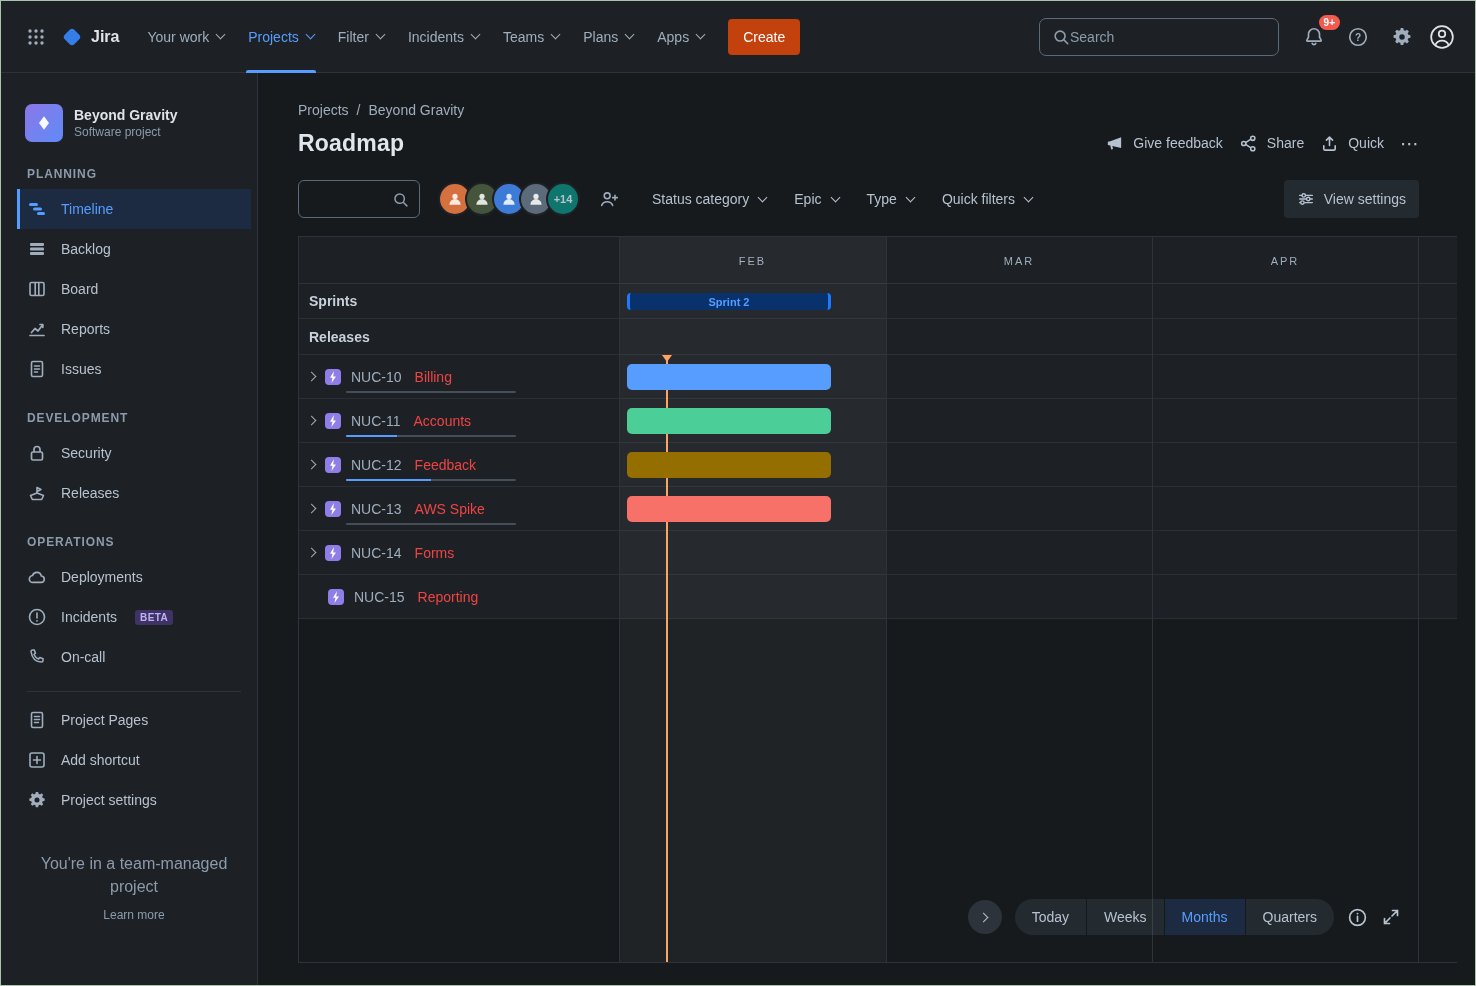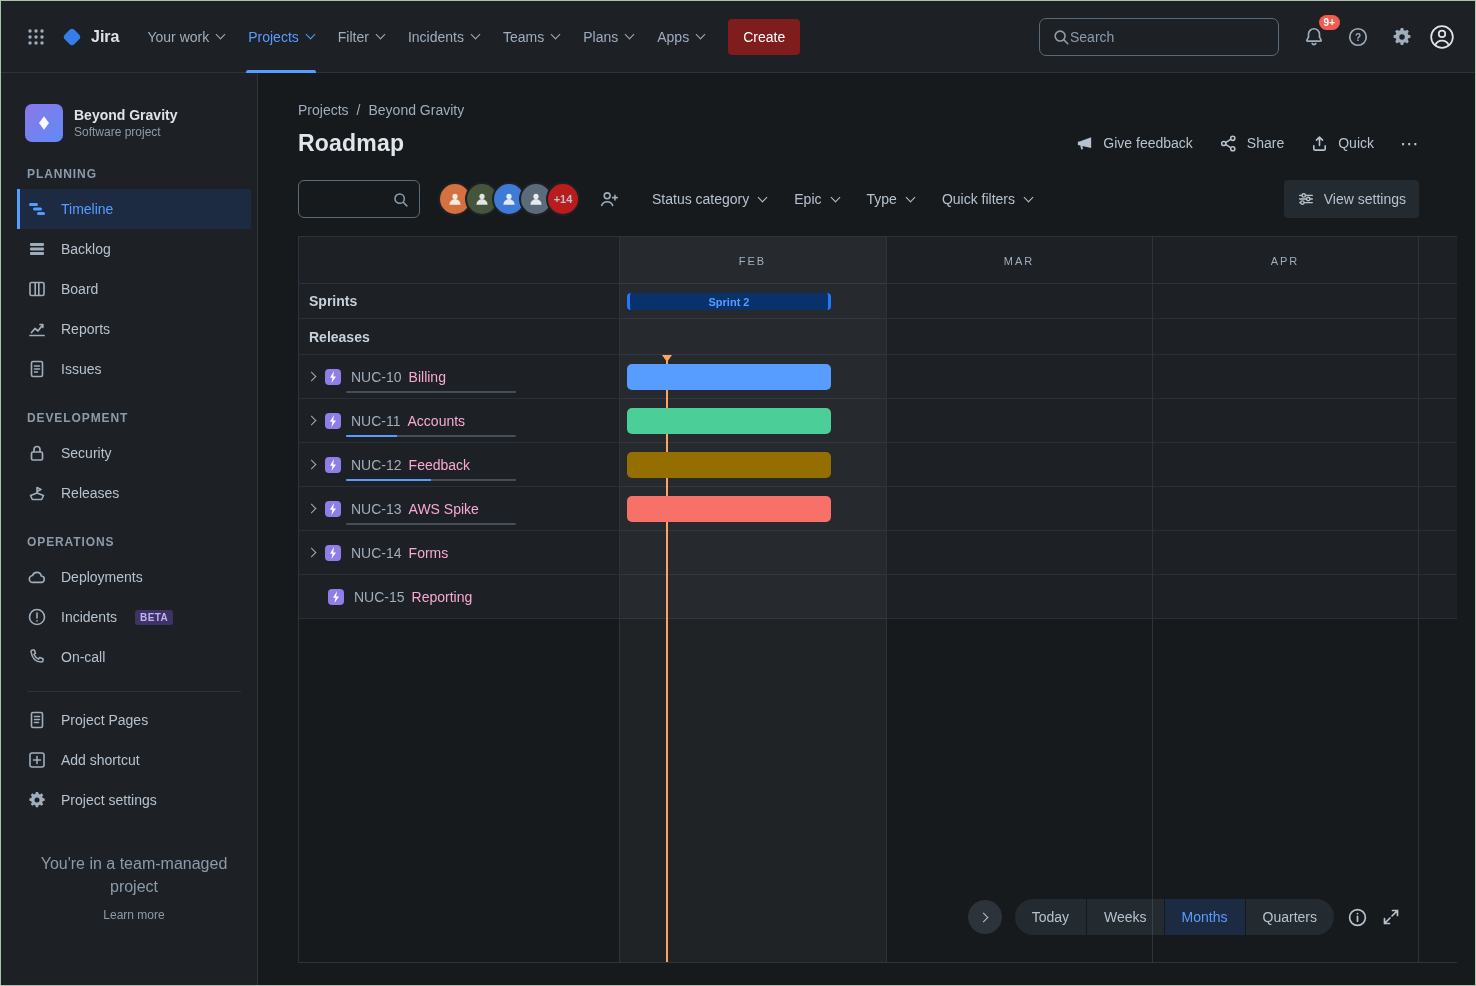--- a/index.html
+++ b/index.html
@@ -7,21 +7,21 @@
   .app{position:relative;width:1476px;height:986px;background:#161a1d;border:1px solid #a9c4ab;overflow:hidden}
 
   
   .topnav{height:72px;background:#1d2125;border-bottom:1px solid #2c333a;display:flex;align-items:center;padding:0 20px 0 18px}
   .icon-btn{display:flex;align-items:center;justify-content:center;width:34px;height:34px;border-radius:6px;background:transparent;border:0;color:#9fadbc;cursor:pointer;position:relative;flex:none}
   .brand{display:flex;align-items:center;gap:8px;margin:0 16px 0 8px;color:#dee4ea;font-size:16px;font-weight:700;cursor:pointer}
   .nav-item{display:flex;align-items:center;gap:8px;height:72px;padding:0 12px;color:#9fadbc;font-size:14px;cursor:pointer;position:relative}
   .nav-item.active{color:#579dff}
   .nav-item.active::after{content:"";position:absolute;left:10px;right:10px;bottom:0;height:3px;border-radius:2px 2px 0 0;background:#579dff}
   .chev{width:7px;height:7px;border-right:1.7px solid currentColor;border-bottom:1.7px solid currentColor;transform:rotate(45deg);display:inline-block;margin-top:-4px;flex:none}
-  .create-btn{margin-left:12px;background:#7f1d1d;color:#fff;border:0;border-radius:4px;font-size:14px;font-weight:500;padding:10px 15px;cursor:pointer;font-family:inherit}
+  .create-btn{margin-left:12px;background:#c2410c;color:#fff;border:0;border-radius:4px;font-size:14px;font-weight:500;padding:10px 15px;cursor:pointer;font-family:inherit}
   .nav-right{margin-left:auto;display:flex;align-items:center;gap:10px}
   .nav-search{display:flex;align-items:center;width:240px;height:38px;border:1px solid #596b7a;border-radius:7px;padding:0 12px;color:#8c9bab;background:#1d2125;margin-right:8px}
   .nav-search input{flex:1;background:transparent;border:0;outline:0;color:#b6c2cf;font-size:14px;font-family:inherit;min-width:0}
   .nav-search input::placeholder{color:#8c9bab}
   .badge{position:absolute;top:-5px;right:-9px;background:#f15b50;color:#fff;font-size:10px;font-weight:700;border-radius:9px;padding:2px 5px;line-height:1.1}
   .avatar-btn{border:0;background:transparent;color:#dee4ea;cursor:pointer;display:flex}
 
   
   .shell{display:flex;height:912px}
   .sidebar{width:257px;background:#1d2125;border-right:1px solid #2c333a;padding:28px 6px 14px 16px;display:flex;flex-direction:column;flex:none}
@@ -39,51 +39,51 @@
   .side-divider{border-top:1px solid #2c333a;margin:14px 10px 0 10px}
   .side-note{margin-top:32px;text-align:center;font-size:16px;color:#8c9bab;padding:0 14px;line-height:1.45}
   .learn-more{margin-top:10px;text-align:center;font-size:12px;color:#8c9bab;cursor:pointer}
 
   
   .content{position:relative;flex:1;background:#161a1d;overflow:hidden}
   .crumbs{display:flex;align-items:center;gap:8px;padding:28px 0 0 40px;font-size:14px;color:#9fadbc;height:45px}
   .crumb{cursor:pointer}
   .title-row{display:flex;align-items:center;padding:8px 56px 0 40px;height:42px}
   .page-title{font-size:23px;font-weight:600;color:#dfe6ec;letter-spacing:.2px}
-  .header-actions{margin-left:auto;display:flex;align-items:center;gap:26px;color:#b6c2cf;font-size:14px}
+  .header-actions{margin-left:auto;display:flex;align-items:center;gap:16px;color:#b6c2cf;font-size:14px}
   .action{display:flex;align-items:center;gap:9px;cursor:pointer}
   .more-btn{font-size:19px;color:#b6c2cf;cursor:pointer;background:transparent;border:0;font-family:inherit}
 
   .toolbar{display:flex;align-items:center;padding:20px 56px 0 40px;height:58px}
   .tb-search{display:flex;align-items:center;width:122px;height:38px;border:1px solid #596b7a;border-radius:6px;padding:0 10px;color:#8c9bab;justify-content:space-between;flex:none}
   .tb-search input{width:78px;background:transparent;border:0;outline:0;color:#b6c2cf;font-family:inherit;font-size:14px}
   .avatars{display:flex;align-items:center;margin-left:18px}
   .avatar{width:34px;height:34px;border-radius:50%;border:2px solid #1d2125;display:flex;align-items:center;justify-content:center;margin-left:-7px;flex:none;cursor:pointer}
   .avatar:first-child{margin-left:0}
-  .avatar.more{background:#b91c1c;color:#b6c2cf;font-size:11px;font-weight:600}
+  .avatar.more{background:#0f766e;color:#b6c2cf;font-size:11px;font-weight:600}
   .add-people{width:34px;height:34px;border-radius:50%;margin-left:12px;background:transparent;border:0;color:#9fadbc;display:flex;align-items:center;justify-content:center;cursor:pointer}
   .filters{display:flex;align-items:center;gap:28px;margin-left:26px;font-size:14px;color:#b6c2cf}
   .filter{display:flex;align-items:center;gap:10px;cursor:pointer}
   .view-settings{margin-left:auto;display:flex;align-items:center;gap:9px;background:rgba(161,189,217,.1);border:0;border-radius:4px;color:#b6c2cf;font-size:14px;padding:10px 13px;cursor:pointer;font-family:inherit}
 
   
   .tl{position:relative;margin:18px 0 0 40px;width:1159px;height:727px;border-top:1px solid #2c333a;border-left:1px solid #2c333a;border-bottom:1px solid #2c333a;background:#161a1d}
   .tl-tint{position:absolute;left:320px;width:267px;top:0;bottom:0;background:rgba(255,255,255,.042);z-index:1;pointer-events:none}
   .tl-vline{position:absolute;top:0;bottom:0;width:1px;background:#2c333a;z-index:2}
   .tl-header{position:absolute;top:0;left:0;right:0;height:47px;background:#1d2125;border-bottom:1px solid #2c333a}
   .tl-month{position:absolute;top:0;height:47px;display:flex;align-items:center;justify-content:center;font-size:11px;letter-spacing:2px;color:#9fadbc}
   .tl-row{position:absolute;left:0;right:0;background:#1d2125;border-bottom:1px solid #282f35}
   .tl-rowlabel{position:absolute;left:10px;top:0;bottom:0;display:flex;align-items:center;font-size:14px;font-weight:600;color:#c7d1db}
   .sprint-bar{position:absolute;left:328px;width:204px;top:9px;height:17px;border-radius:4px;display:flex;align-items:center;justify-content:center;font-size:11px;font-weight:700;border-left:3px solid #1d7afc;border-right:3px solid #1d7afc;z-index:4;cursor:pointer}
   .epic-cell{position:absolute;left:0;top:0;width:320px;height:100%;display:flex;align-items:center;padding-left:9px;gap:7px;z-index:3;font-size:14px}
   .chev-r{width:7px;height:7px;border-right:1.7px solid #9fadbc;border-bottom:1.7px solid #9fadbc;transform:rotate(-45deg);display:inline-block;margin-right:3px;cursor:pointer;flex:none}
   .chev-sp{width:10px;margin-right:3px;flex:none}
   .epic-ic{width:16px;height:16px;flex:none;display:flex}
   .epic-key{color:#9fadbc;margin-left:3px}
-  .epic-name{color:#f9a8d4;margin-left:0}
+  .epic-name{color:#ef4444;margin-left:6px}
   .progress{position:absolute;left:47px;bottom:5px;width:170px;height:2px;background:#454f59;border-radius:1px;overflow:hidden}
   .progress-done{display:block;height:100%;background:#579dff;width:0}
   .tl-bar{position:absolute;left:328px;width:204px;top:9px;height:26px;border-radius:5px;z-index:4;cursor:pointer}
   .tl-today{position:absolute;left:367px;top:118px;bottom:0;width:2px;z-index:2;background:#fea362}
   .tl-today-tri{position:absolute;left:-4px;top:0;width:0;height:0;border-left:5px solid transparent;border-right:5px solid transparent;border-top:7px solid #fea362}
 
   
   .tl-controls{position:absolute;right:74px;bottom:50px;display:flex;align-items:center;gap:13px;z-index:8}
   .ctl-circle{width:34px;height:34px;border-radius:50%;background:#2c333a;border:0;color:#b6c2cf;display:flex;align-items:center;justify-content:center;cursor:pointer}
   .ctl-circle .chev-r{border-color:#b6c2cf;margin:0 0 0 -2px}

